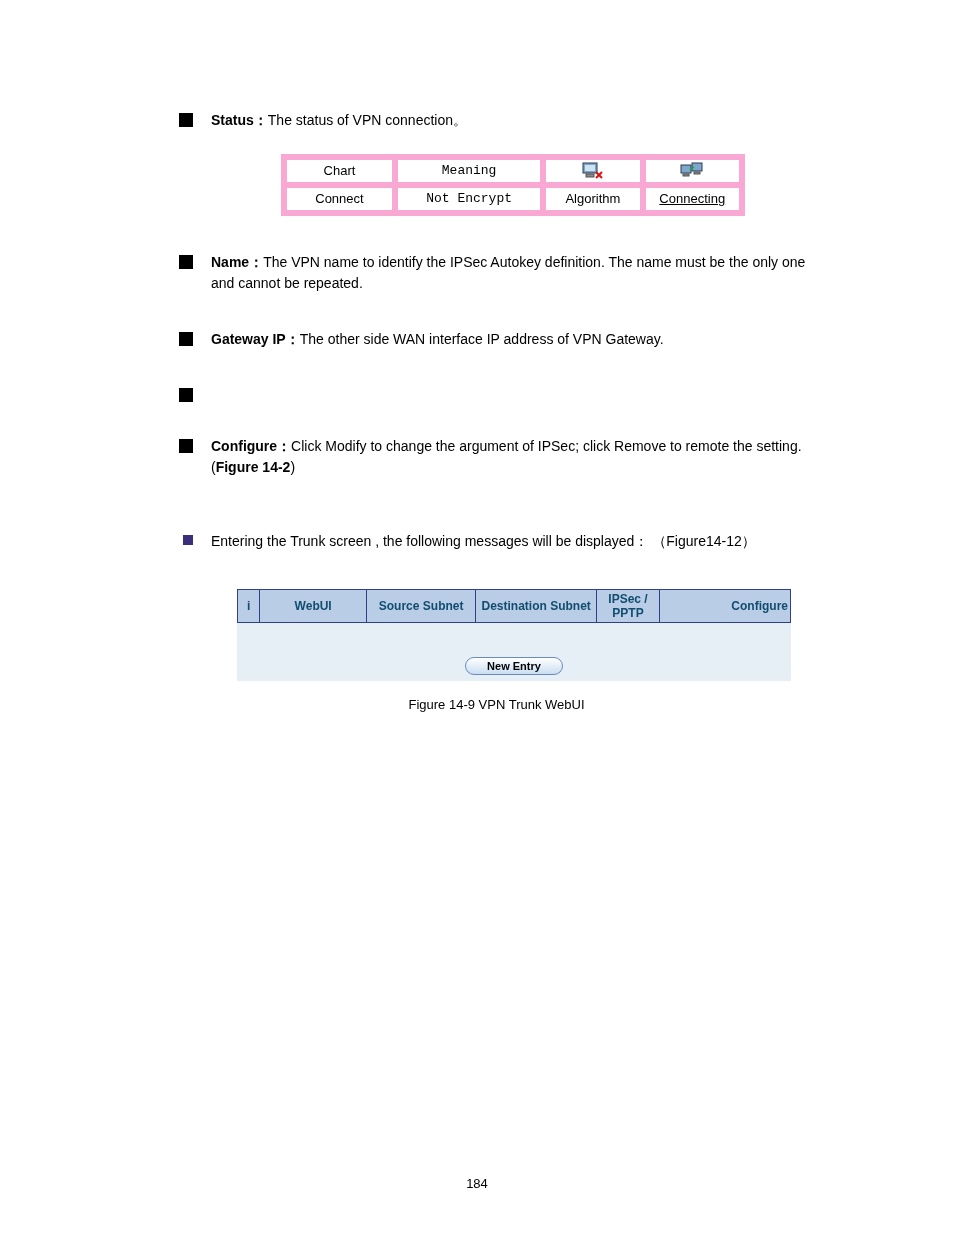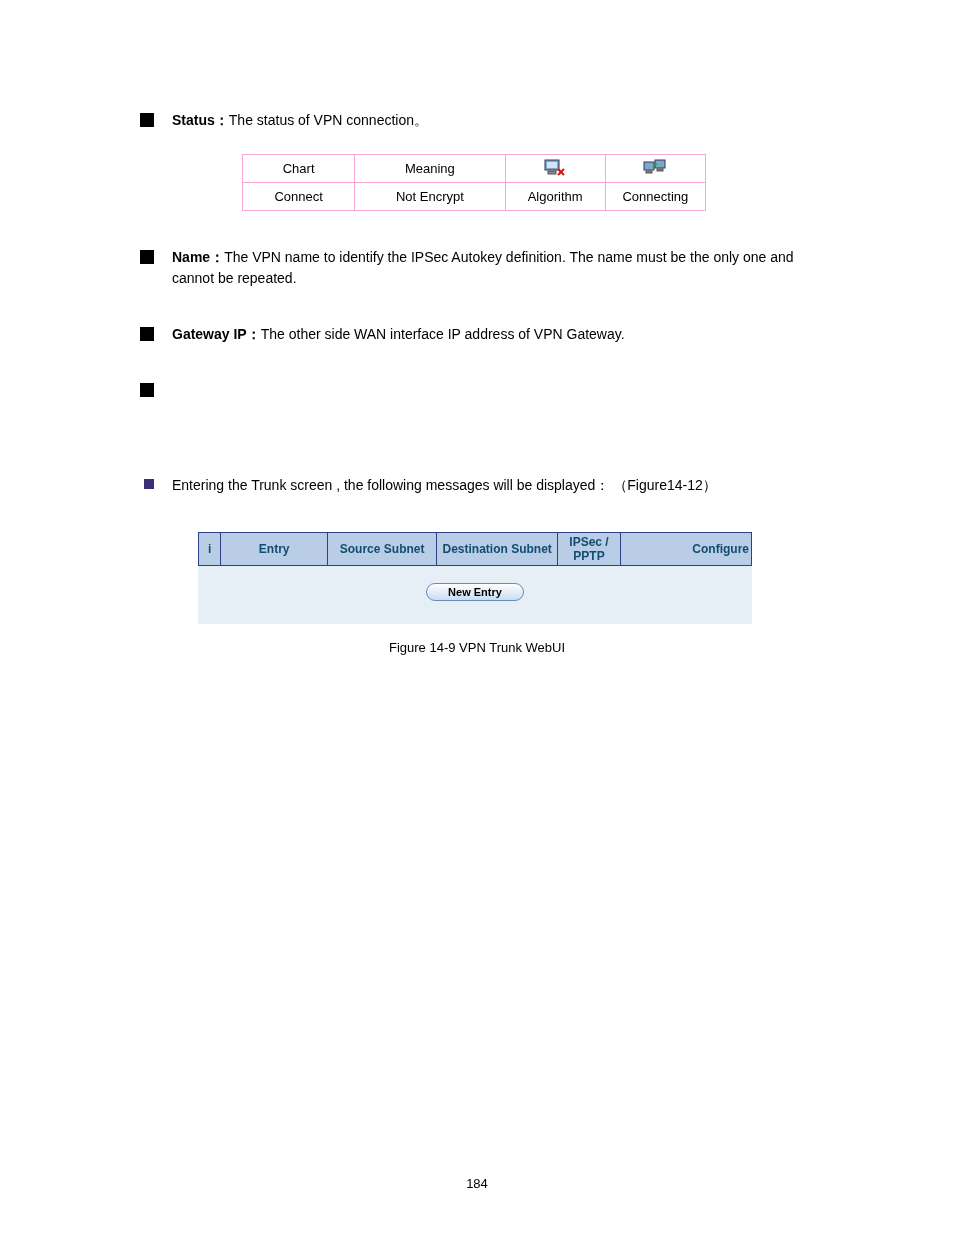--- a/index.html
+++ b/index.html
@@ -7,20 +7,21 @@
     width: 954px;
     height: 1235px;
     background: #ffffff;
     font-family: Arial, Helvetica, sans-serif;
     font-size: 14px;
     color: #000;
     position: relative;
   }
   .page {
     padding: 110px 140px 60px 140px;
+    margin-left: 39px;
   }
   .bullet-item {
     display: flex;
     margin-bottom: 8px;
     line-height: 1.55;
   }
   .bullet-square {
     flex: 0 0 14px;
     height: 14px;
     margin-top: 3px;
@@ -35,30 +36,30 @@
     background: #3b2f7a;
   }
   .term-bold { font-weight: bold; }
   .body-text { }
   .small-table {
     margin: 22px 0 36px 102px;
     border-collapse: collapse;
     width: 464px;
   }
   .small-table td, .small-table th {
-    border: 1px solid #f9a8d4;
+    border: 6px solid #f9a8d4;
     height: 28px;
     text-align: center;
     vertical-align: middle;
     font-size: 13px;
   }
   .small-table .col-a { width: 112px; }
-  .small-table .col-b { width: 150px; }
+  .small-table .col-b { width: 150px; font-family: Liberation Mono, monospace; }
   .small-table .col-c { width: 100px; }
-  .small-table .col-d { width: 100px; }
+  .small-table .col-d { width: 100px; text-decoration: underline; }
   .icon-cell svg { display: inline-block; vertical-align: middle; }
   .section-gap { height: 26px; }
   .vpn-table-wrap {
     margin: 10px 0 0 58px;
     width: 554px;
   }
   .vpn-table {
     width: 100%;
     border-collapse: collapse;
   }
@@ -74,21 +75,21 @@
   .vpn-table .col-i { width: 22px; font-style: normal; }
   .vpn-table .col-name { width: 106px; }
   .vpn-table .col-src  { width: 108px; }
   .vpn-table .col-dst  { width: 120px; }
   .vpn-table .col-ip   { width: 62px; }
   .vpn-table .col-cfg  { width: 130px; text-align: right; }
   .vpn-btn-area {
     background: #e6eef6;
     height: 58px;
     display: flex;
-    align-items: center;
+    align-items: flex-end;
     justify-content: center;
     padding-bottom: 6px;
   }
   .new-entry-btn {
     width: 98px;
     height: 18px;
     border-radius: 9px;
     background: linear-gradient(#ffffff, #c9def2);
     border: 1px solid #6a8bbd;
     font-size: 11px;
@@ -175,39 +176,45 @@
   </div>
 
   <div class="section-gap"></div>
 
   <div class="bullet-item">
     <div class="bullet-square"></div>
   </div>
 
   <div class="section-gap"></div>
 
+  <div class="bullet-item">
+    <div class="bullet-square"></div>
+    <div class="body-text">
+      <span class="term-bold">Configure：</span><span>Click Modify to change the argument of IPSec; click Remove to remote the setting. (</span><span class="term-bold">Figure 14-2</span><span>)</span>
+    </div>
+  </div>
 
   <div style="height:44px"></div>
 
   <div class="bullet-item" style="margin-left:4px">
     <div class="bullet-small"></div>
     <div class="body-text">
       <span>Entering the Trunk screen , the following messages will be displayed：</span>
       <span>（Figure14-12）</span>
     </div>
   </div>
 
   <div style="height:18px"></div>
 
   <div class="vpn-table-wrap">
     <table class="vpn-table">
       <tbody>
           <tr>
         <th class="col-i">i</th>
-        <th class="col-name">Entry</th>
+        <th class="col-name">WebUI</th>
         <th class="col-src">Source Subnet</th>
         <th class="col-dst">Destination Subnet</th>
         <th class="col-ip">IPSec / PPTP</th>
         <th class="col-cfg">Configure</th>
       </tr>
     </tbody>
       </table>
     <div class="vpn-btn-area">
       <div class="new-entry-btn">New Entry</div>
     </div>

